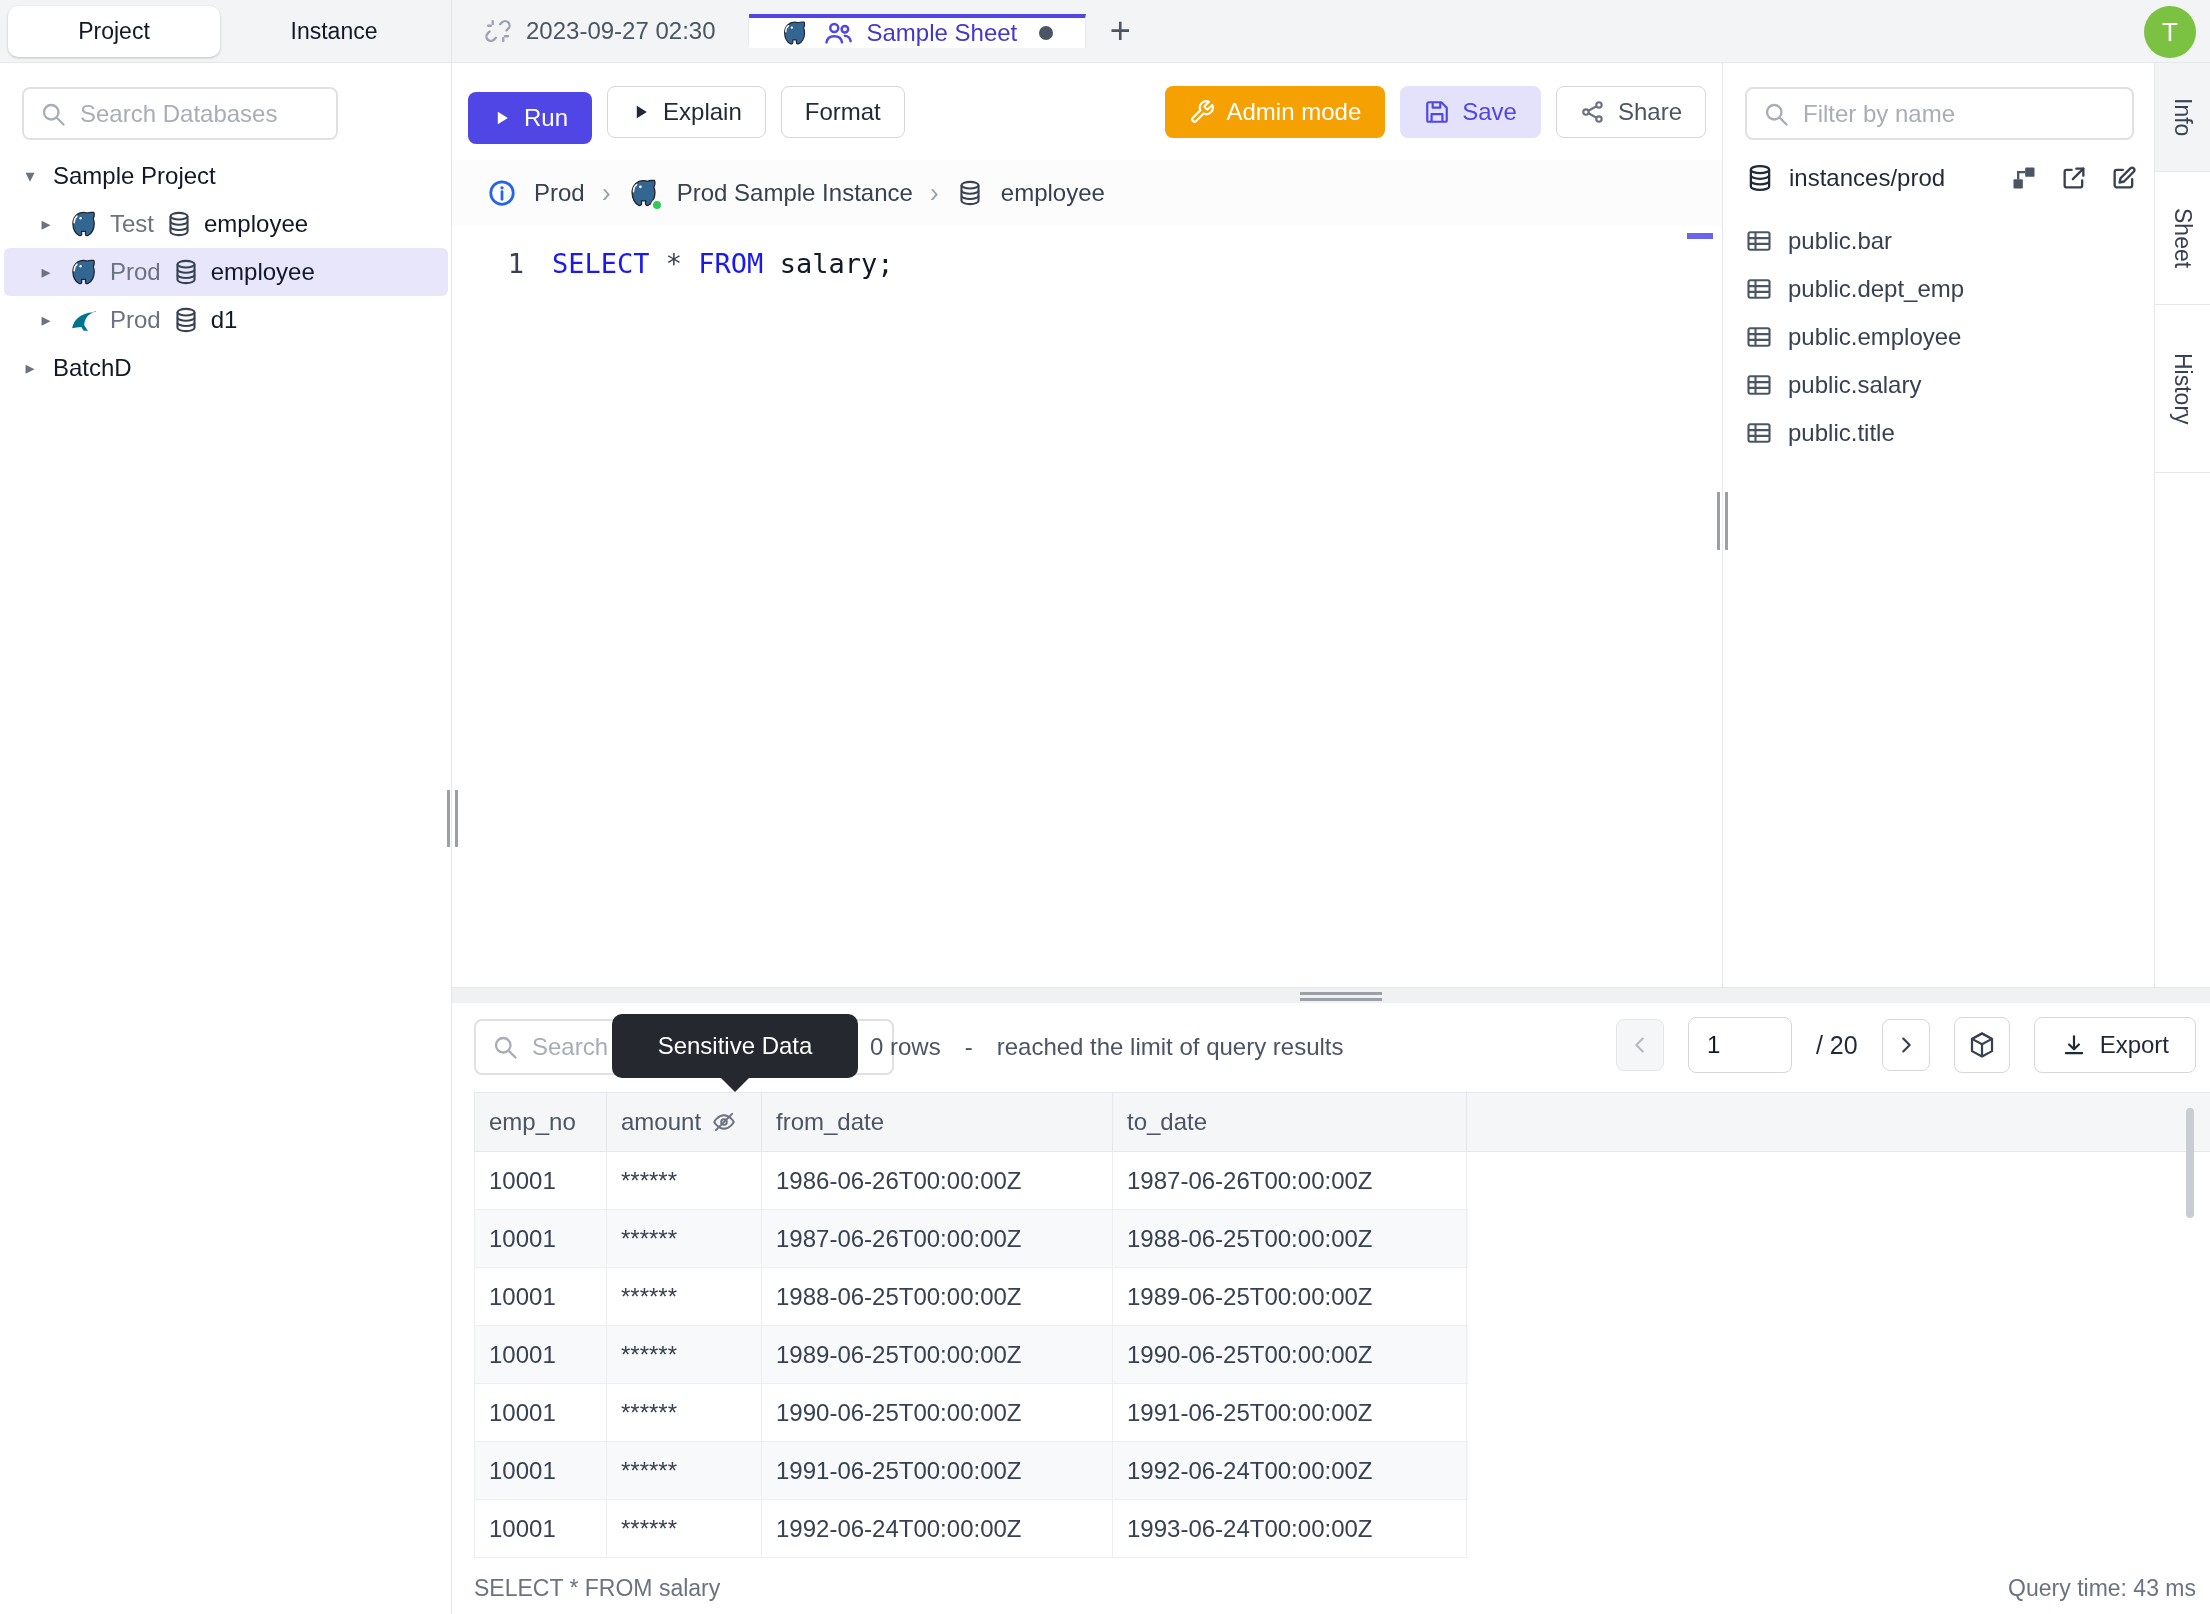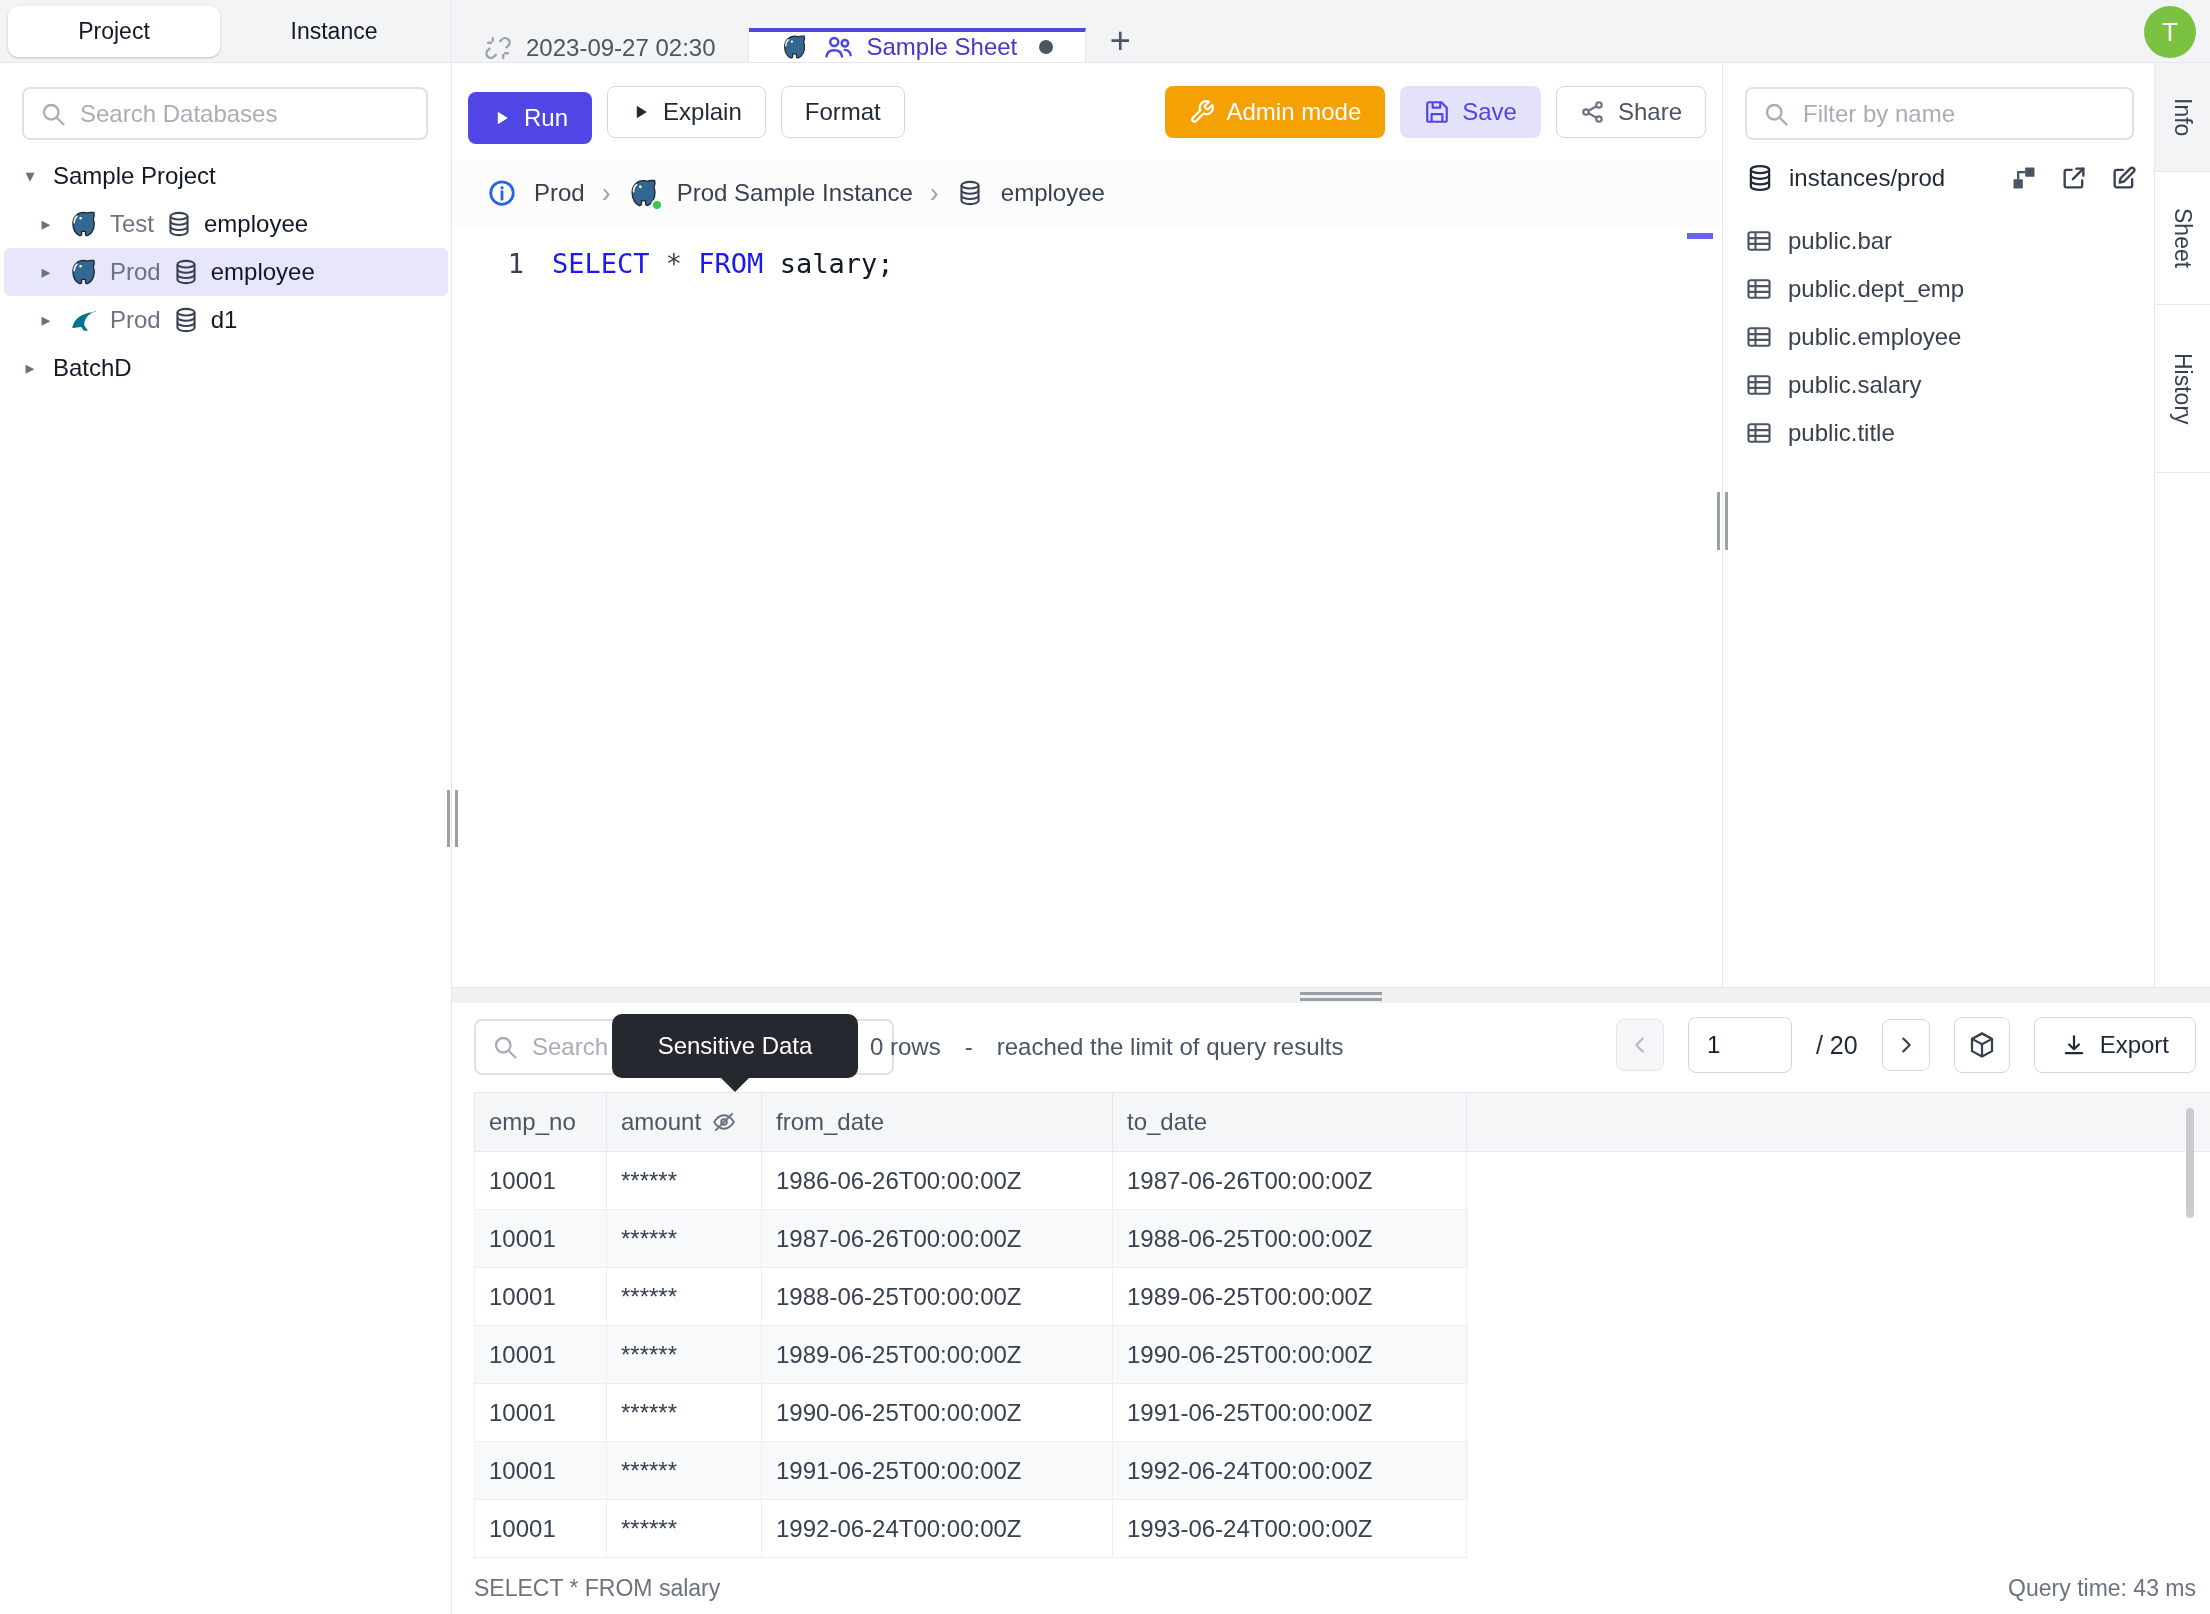--- a/index.html
+++ b/index.html
@@ -12,37 +12,37 @@
   .sidebar { position:absolute; left:0; top:0; width:452px; height:1614px; background:#fff; border-right:1px solid #e5e7eb; }
   .seg { height:63px; background:#f3f4f6; border-bottom:1px solid #e5e7eb; position:relative; }
   .seg-pill { position:absolute; left:8px; top:6px; width:212px; height:51px; background:#fff; border-radius:10px;
               box-shadow:0 1px 3px rgba(0,0,0,.15),0 1px 2px rgba(0,0,0,.08);
               display:flex; align-items:center; justify-content:center; font-size:23px; font-weight:500; color:#111827; cursor:pointer; }
   .seg-other { position:absolute; left:222px; top:0; width:224px; height:62px; display:flex; align-items:center; justify-content:center;
                font-size:23px; color:#111827; cursor:pointer; }
   .searchbox { display:flex; align-items:center; gap:13px; border:2px solid #dfe1e5; border-radius:8px; background:#fff; padding:0 15px; }
   .searchbox input { border:none; outline:none; flex:1; font:inherit; font-size:24px; color:#111827; background:transparent; min-width:0; }
   .searchbox input::placeholder { color:#a8adb7; }
-  .sb-main { position:absolute; left:22px; top:87px; width:406px; height:53px; }
+  .sb-main { position:absolute; left:22px; top:87px; width:316px; height:53px; }
   .tree { position:absolute; left:0; top:152px; width:452px; }
   .trow { height:48px; display:flex; align-items:center; gap:11px; font-size:24px; color:#111827; cursor:pointer; }
   .trow .caret { width:24px; text-align:center; color:#6b7280; font-size:18px; flex:none; }
   .trow.root { padding-left:18px; }
   .trow.child { padding-left:34px; }
   .trow.selected { background:#e8e6fb; border-radius:6px; margin:0 4px; padding-left:30px; }
   .env { color:#6b7280; }
   .dbname { color:#111827; }
   .v-handle { position:absolute; width:11px; border-left:3px solid #9aa0a6; border-right:3px solid #9aa0a6; background:transparent; z-index:6; cursor:col-resize; }
   .vh-left { left:447px; top:790px; height:57px; }
   .vh-right { left:1717px; top:492px; height:58px; }
 
   
   .main { position:absolute; left:452px; top:0; width:1758px; height:1614px; }
 
-  .tabbar { height:63px; background:#f3f4f6; border-bottom:1px solid #e5e7eb; display:flex; align-items:flex-end; position:relative; }
+  .tabbar { height:63px; background:#f3f4f6; border-bottom:1px solid #e5e7eb; display:flex; align-items:center; position:relative; }
   .sheet-tab { display:flex; align-items:center; gap:14px; padding:0 32px; border-right:1px solid #e5e7eb; font-size:24px; color:#4b5563; cursor:pointer; }
   .sheet-tab.active { background:#fff; border-top:4px solid #4f46e5; color:#4338ca; }
   .dirty-dot { width:14px; height:14px; border-radius:50%; background:#4b5563; margin-left:8px; }
   .plus-btn { width:68px; display:flex; align-items:center; justify-content:center; font-size:36px; color:#4b5563; cursor:pointer; }
   .avatar { position:absolute; right:14px; top:6px; width:52px; height:52px; border-radius:50%; background:#7cc242; color:#fff;
             display:flex; align-items:center; justify-content:center; font-size:26px; font-weight:500; cursor:pointer; }
 
   .content-row { display:flex; height:924px; }
   .editor-col { width:1271px; border-right:1px solid #e5e7eb; background:#fff; display:flex; flex-direction:column; position:relative; }
   .toolbar { height:97px; display:flex; align-items:center; gap:15px; padding:0 16px; }

